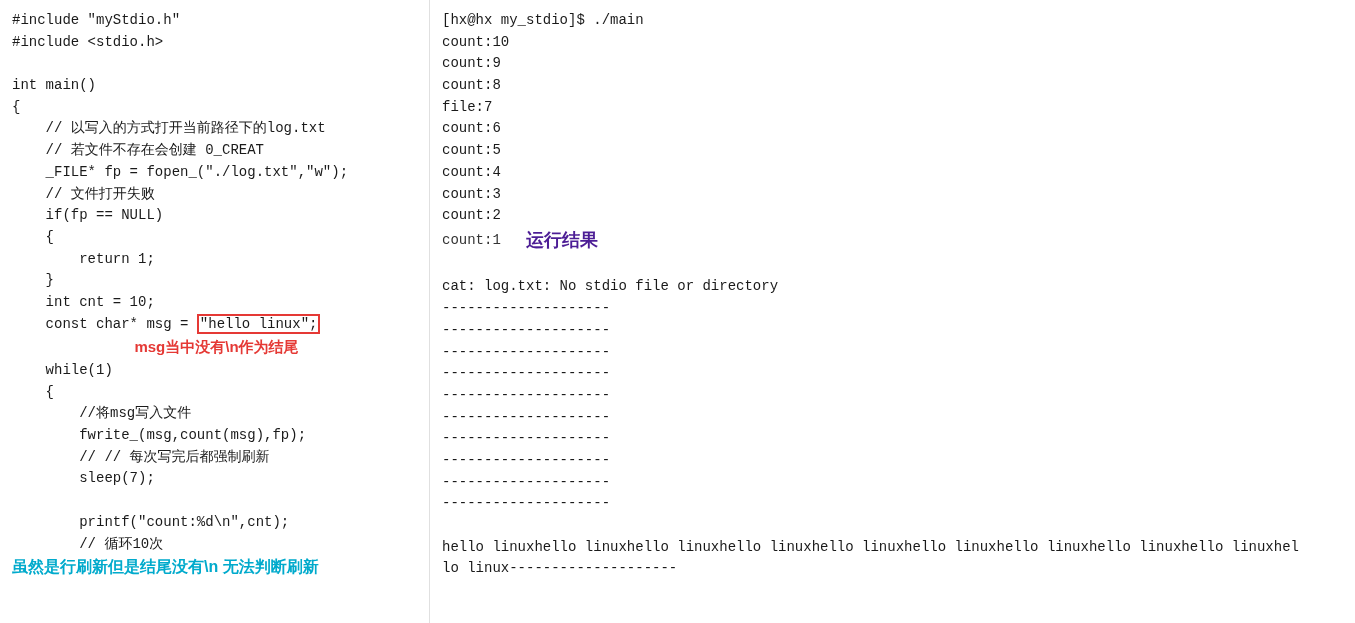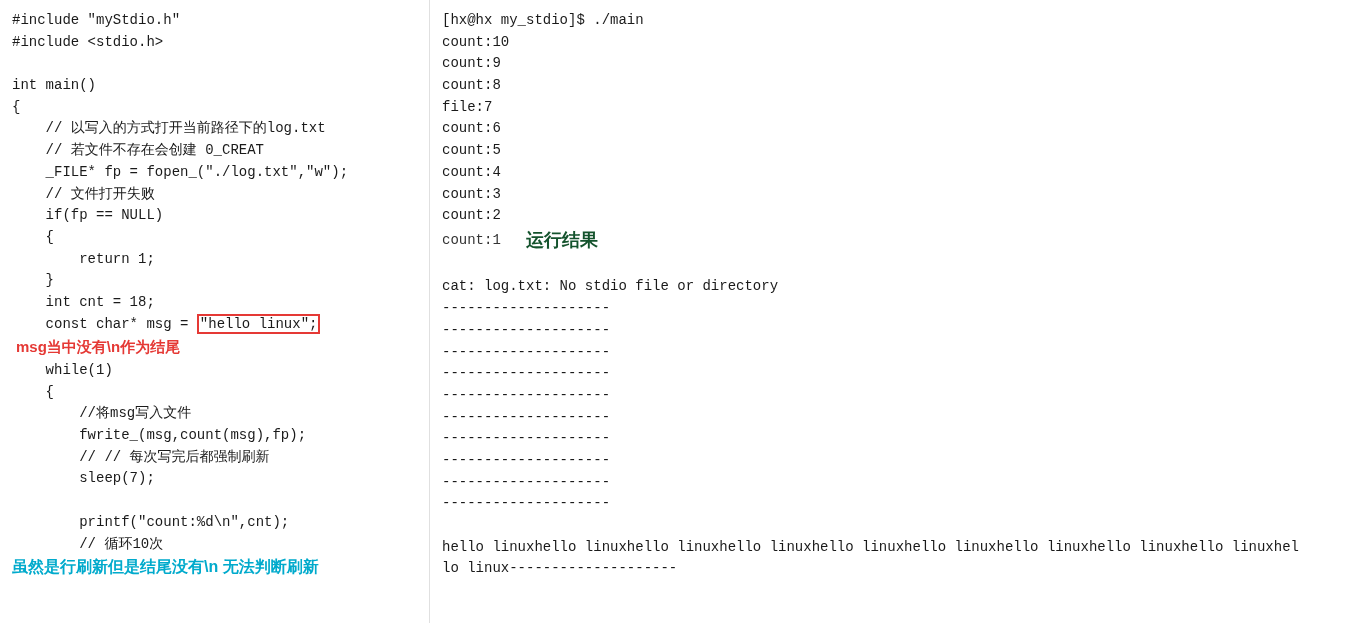--- a/index.html
+++ b/index.html
@@ -47,21 +47,21 @@
       font-size: 15px;
       font-weight: bold;
     }
     .annotation-blue {
       color: #00aacc;
       font-family: 'SimSun', 'Microsoft YaHei', sans-serif;
       font-size: 16px;
       font-weight: bold;
     }
     .result-label {
-      color: #14532d;
+      color: #4c1d95;
       font-family: 'SimSun', 'Microsoft YaHei', sans-serif;
       font-size: 18px;
       font-weight: bold;
     }
     .dashes {
       color: #1a1a1a;
     }
     .inline-code {
       font-family: 'Courier New', Courier, monospace;
       font-size: 14px;
@@ -80,25 +80,25 @@
     <div class="code-line">int main()</div>
     <div class="code-line">{</div>
     <div class="code-line">    // 以写入的方式打开当前路径下的log.txt</div>
     <div class="code-line">    // 若文件不存在会创建 0_CREAT</div>
     <div class="code-line">    _FILE* fp = fopen_("./log.txt","w");</div>
     <div class="code-line">    // 文件打开失败</div>
     <div class="code-line">    if(fp == NULL)</div>
     <div class="code-line">    {</div>
     <div class="code-line">        return 1;</div>
     <div class="code-line">    }</div>
-    <div class="code-line">    int cnt = 18;</div>
+    <div class="code-line">    int cnt = 10;</div>
 
     <div class="code-line">    const char* msg = <span class="highlight-box">"hello linux";</span></div>
 
-    <div style="line-height:1.55; padding-left: 4px;">
+    <div style="line-height:1.55; padding-left: 4px; text-align: center;">
       <span class="annotation-red">    msg当中没有\n作为结尾</span>
     </div>
     <div class="code-line">    while(1)</div>
     <div class="code-line">    {</div>
     <div class="code-line">        //将msg写入文件</div>
     <div class="code-line">        fwrite_(msg,count(msg),fp);</div>
     <div class="code-line">        // // 每次写完后都强制刷新</div>
     <div class="code-line">        sleep(7);</div>
     <div class="code-line">&nbsp;</div>
     <div class="code-line">        printf("count:%d\n",cnt);</div>

